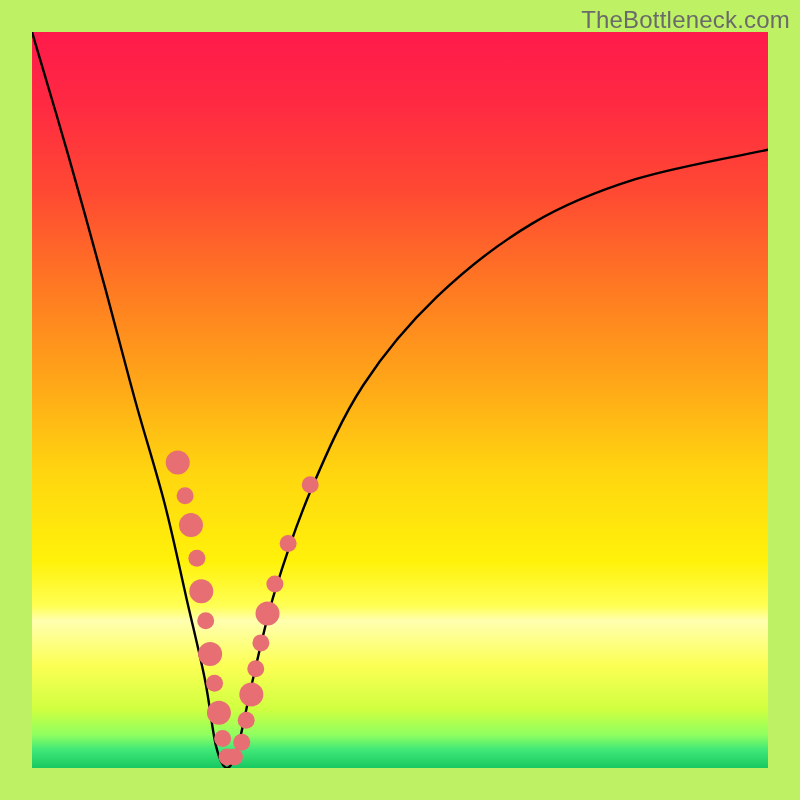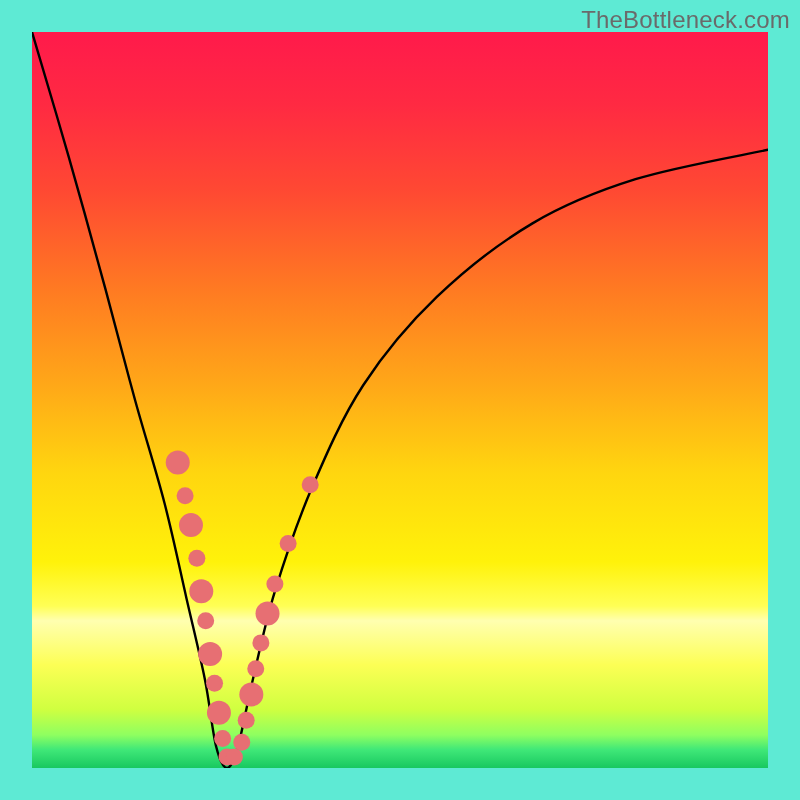--- a/index.html
+++ b/index.html
@@ -9,21 +9,21 @@
     height: 800px;
     background: #000;
     overflow: hidden;
   }
   .frame {
     position: absolute;
     left: 0;
     top: 0;
     width: 800px;
     height: 800px;
-    background: #5eead4;
+    background: #bef264;
     text-decoration: underline;
   }
   .plot {
     position: absolute;
     left: 32px;
     top: 32px;
     width: 736px;
     height: 736px;
     
   }

